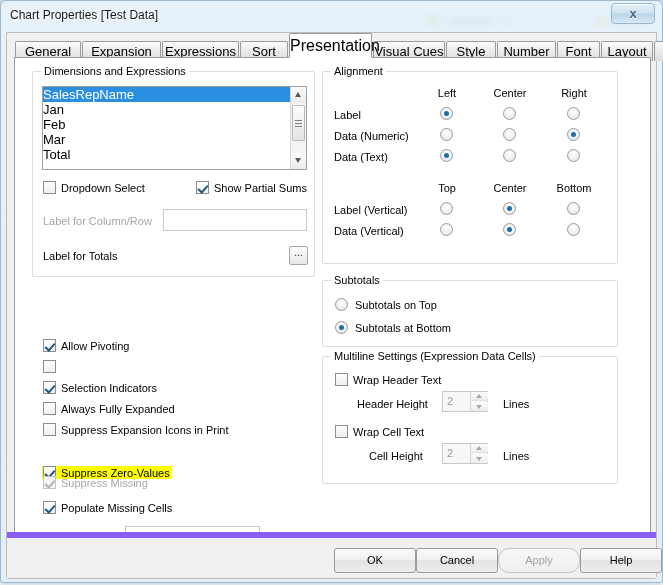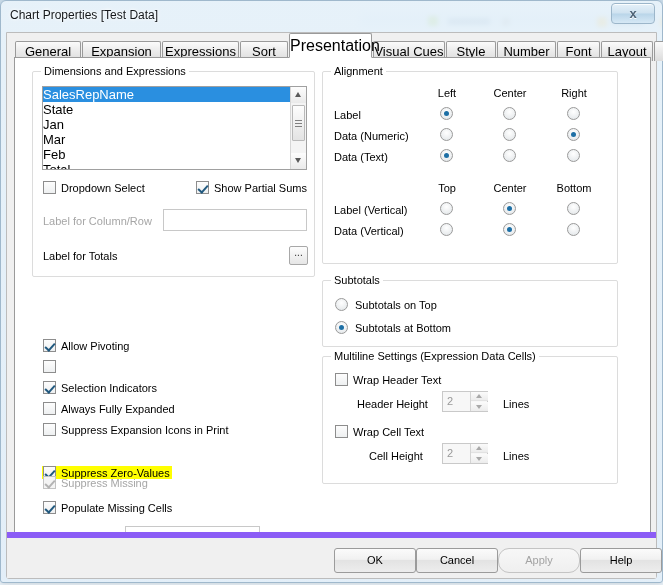--- a/index.html
+++ b/index.html
@@ -279,27 +279,25 @@
 
     <div class="tabpage">
 
       <div class="group" style="left:17px;top:13px;width:283px;height:206px;">
         <div class="glabel">Dimensions and Expressions</div>
 
         <div class="listbox" style="left:9px;top:14px;width:265px;height:84px;">
           <div class="lb-item sel" style="width:247px;">
             <span>SalesRepName</span></div>
           <div class="lb-item">
-            <span>State</span></div>
-          <div class="lb-item">
             <span>Jan</span></div>
           <div class="lb-item">
+            <span>Feb</span></div>
+          <div class="lb-item">
             <span>Mar</span></div>
-          <div class="lb-item">
-            <span>Feb</span></div>
           <div class="lb-item">
             <span>Total</span></div>
 
           <div class="sb">
             <div class="sb-btn up">
               <div class="arrow-up"></div>
             </div>
             <div class="sb-thumb">
               <div class="grip" style="top:14px;"></div>
               <div class="grip" style="top:17px;"></div>

